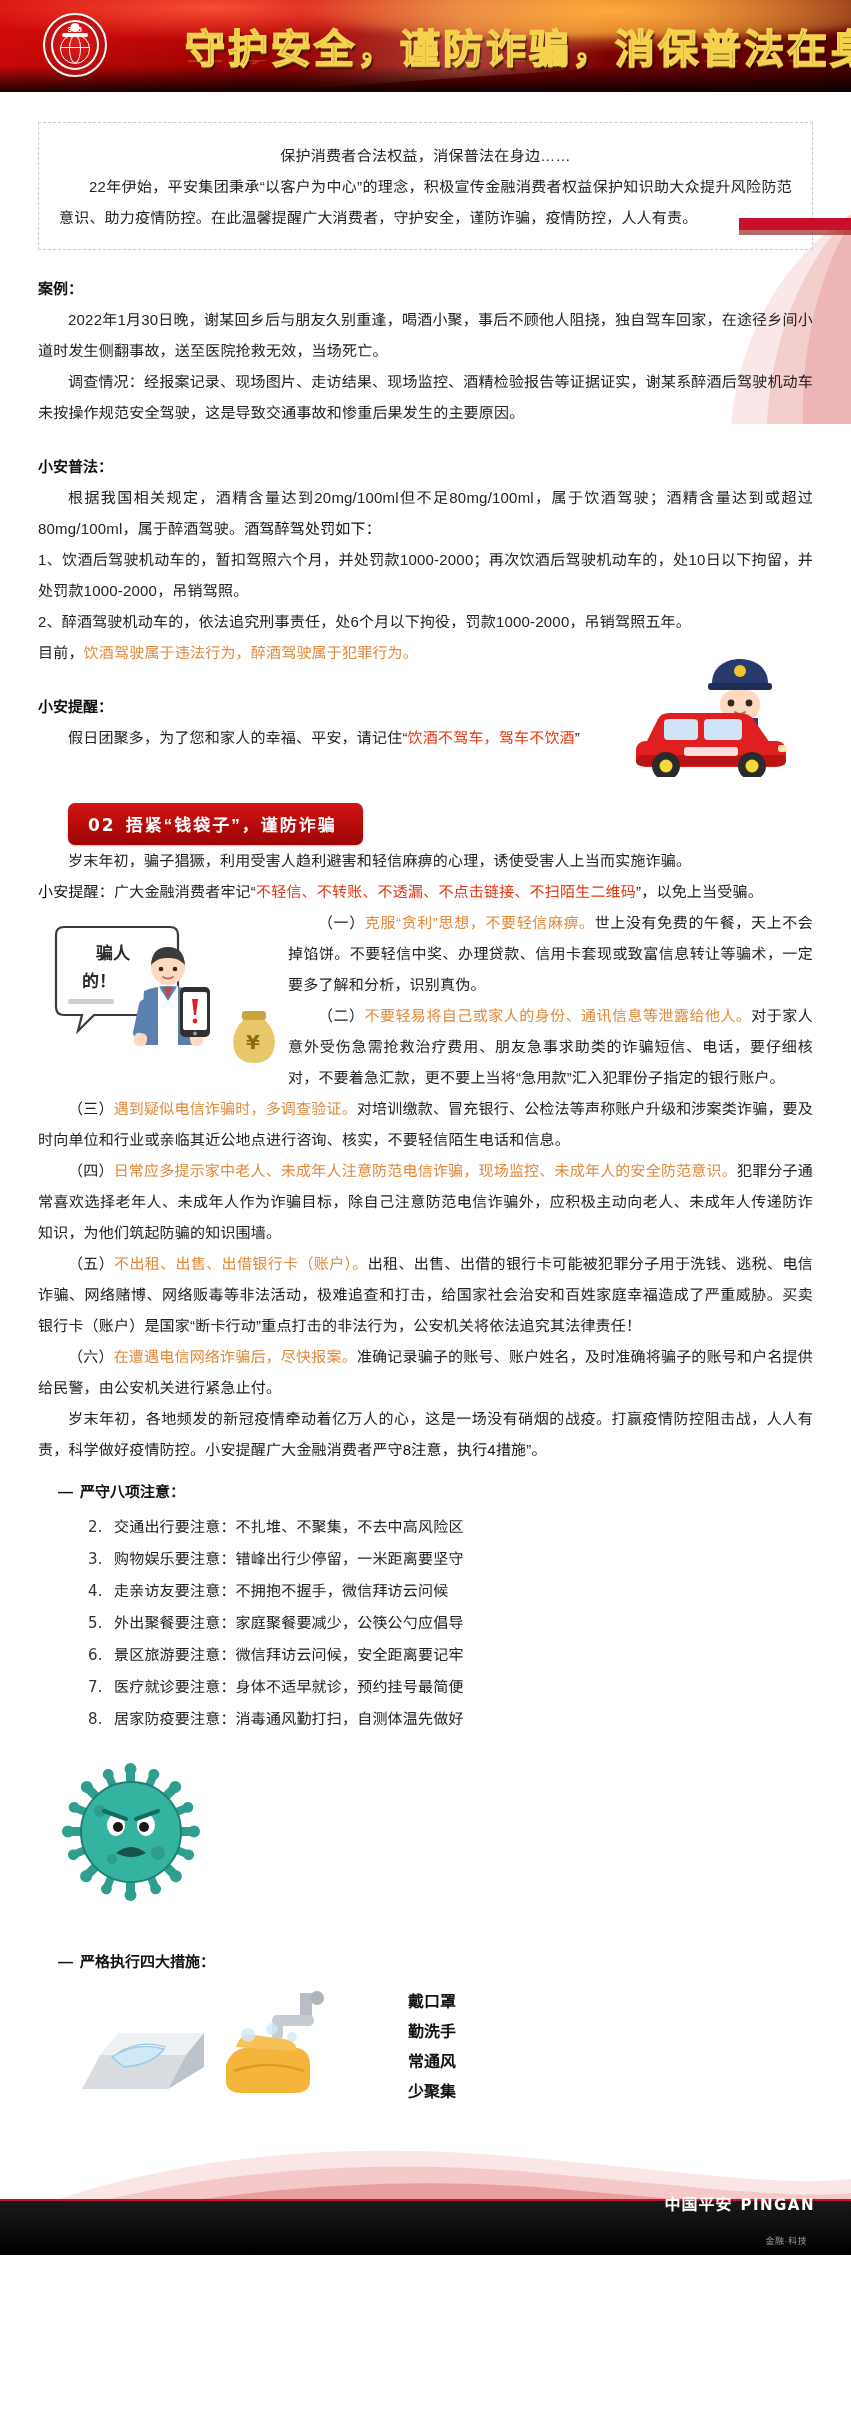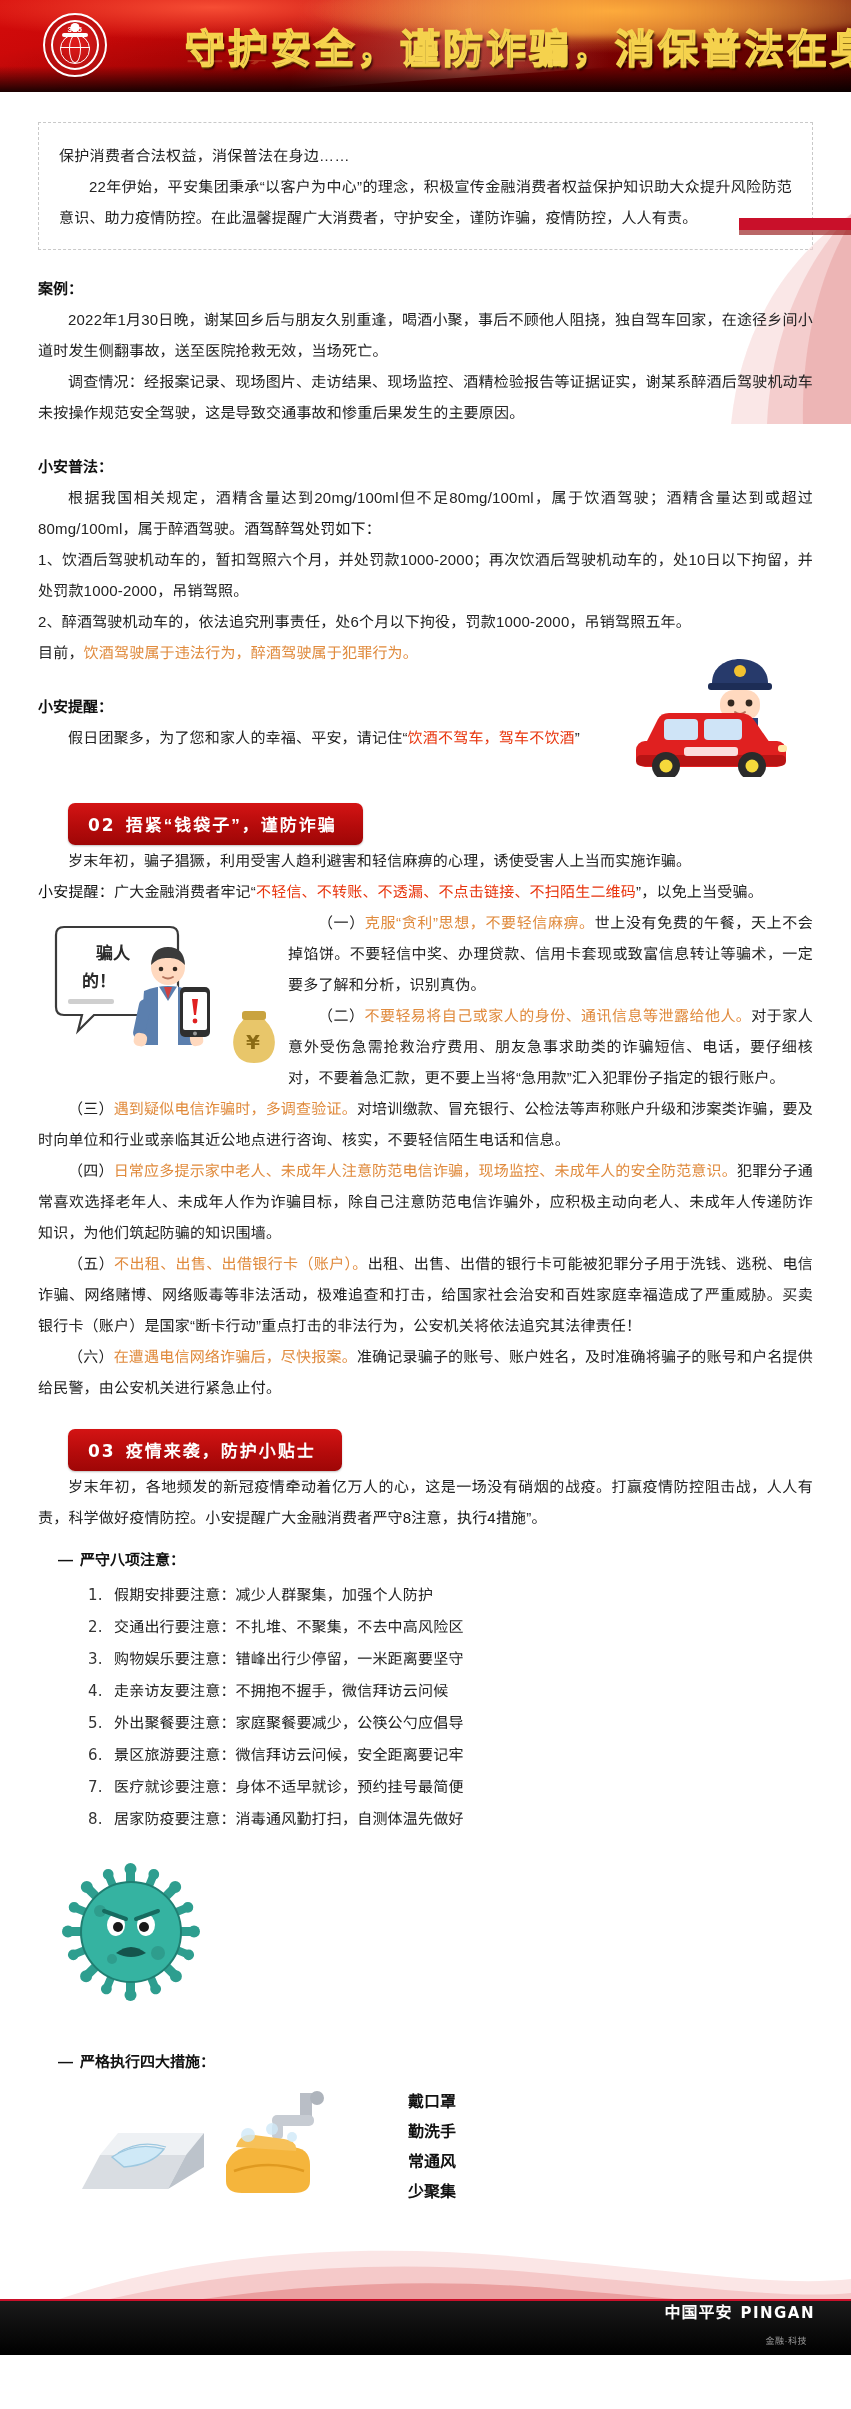--- a/index.html
+++ b/index.html
@@ -115,21 +115,21 @@
   }
 
   
   .intro-box {
     margin: 30px 38px 0 38px;
     border: 1px dashed #c9c9c9;
     padding: 18px 20px 16px 20px;
     background: #fff;
   }
   .intro-lead {
-    font-size: 15px; color: #222; line-height: 30px; letter-spacing: .3px;
+    font-size: 15px; color: #222; line-height: 30px; letter-spacing: .3px; text-align: center;
   }
   .intro-para {
     font-size: 15px; color: #222; line-height: 31px; text-indent: 2em;
     letter-spacing: .2px; text-align: justify;
   }
 
   
   .sec-title {
     display: inline-block;
     margin: 26px 0 0 68px;
@@ -201,21 +201,21 @@
     width: 851px; height: 128px;
     overflow: hidden;
     background: #ffffff;
   }
   .footer-wave { position: absolute; inset: 0; }
   .footer-bar {
     position: absolute; left: 0; bottom: 0; width: 851px; height: 54px;
     background: linear-gradient(180deg, #1a1a1a 0%, #000 100%);
   }
   .footer-brand {
-    position: absolute; right: 36px; bottom: 32px;
+    position: absolute; right: 36px; bottom: 40px;
     color: #fff; font-size: 16px; letter-spacing: 1px; font-weight: bold;
     display: flex; align-items: baseline; gap: 8px;
   }
   .footer-brand .en { font-family: "DejaVu Sans", sans-serif; font-size: 15px; letter-spacing: 1.5px; }
   .footer-sub {
     position: absolute; right: 44px; bottom: 8px;
     color: #9a9a9a; font-size: 9px; letter-spacing: .5px;
   }
   .footer-sep {
     position: absolute; left: 0; bottom: 54px; width: 851px; height: 2px;
@@ -369,34 +369,28 @@
         </p>
       </div>
     </div>
 
     <p class="body"><span>（三）</span><span class="org">遇到疑似电信诈骗时，多调查验证。</span><span>对培训缴款、冒充银行、公检法等声称账户升级和涉案类诈骗，要及时向单位和行业或亲临其近公地点进行咨询、核实，不要轻信陌生电话和信息。</span></p>
     <p class="body"><span>（四）</span><span class="org">日常应多提示家中老人、未成年人注意防范电信诈骗，现场监控、未成年人的安全防范意识。</span><span>犯罪分子通常喜欢选择老年人、未成年人作为诈骗目标，除自己注意防范电信诈骗外，应积极主动向老人、未成年人传递防诈知识，为他们筑起防骗的知识围墙。</span></p>
     <p class="body"><span>（五）</span><span class="org">不出租、出售、出借银行卡（账户）。</span><span>出租、出售、出借的银行卡可能被犯罪分子用于洗钱、逃税、电信诈骗、网络赌博、网络贩毒等非法活动，极难追查和打击，给国家社会治安和百姓家庭幸福造成了严重威胁。买卖银行卡（账户）是国家“断卡行动”重点打击的非法行为，公安机关将依法追究其法律责任！</span></p>
     <p class="body"><span>（六）</span><span class="org">在遭遇电信网络诈骗后，尽快报案。</span><span>准确记录骗子的账号、账户姓名，及时准确将骗子的账号和户名提供给民警，由公安机关进行紧急止付。</span></p>
   </div>
 
-  <div class="sec-title-wrap">
-    <div class="sec-title">
-      <span class="num">03</span><span>疫情来袭，防护小贴士</span>
-    </div>
-  </div>
 
   <div class="block">
     <p class="body"><span>岁末年初，各地频发的新冠疫情牵动着亿万人的心，这是一场没有硝烟的战疫。打赢疫情防控阻击战，人人有责，科学做好疫情防控。小安提醒广大金融消费者</span><span class="red bold">严守8注意，执行4措施</span><span>”。</span></p>
 
     <div class="sec3-row">
       <div class="sec3-left">
         <div class="dash-head"><span class="dash">—</span><span>严守八项注意：</span></div>
         <ol class="notes">
-          <li><span class="idx">1.</span><span>假期安排要注意：减少人群聚集，加强个人防护</span></li>
           <li><span class="idx">2.</span><span>交通出行要注意：不扎堆、不聚集，不去中高风险区</span></li>
           <li><span class="idx">3.</span><span>购物娱乐要注意：错峰出行少停留，一米距离要坚守</span></li>
           <li><span class="idx">4.</span><span>走亲访友要注意：不拥抱不握手，微信拜访云问候</span></li>
           <li><span class="idx">5.</span><span>外出聚餐要注意：家庭聚餐要减少，公筷公勺应倡导</span></li>
           <li><span class="idx">6.</span><span>景区旅游要注意：微信拜访云问候，安全距离要记牢</span></li>
           <li><span class="idx">7.</span><span>医疗就诊要注意：身体不适早就诊，预约挂号最简便</span></li>
           <li><span class="idx">8.</span><span>居家防疫要注意：消毒通风勤打扫，自测体温先做好</span></li>
         </ol>
       </div>
       <div class="sec3-right">

